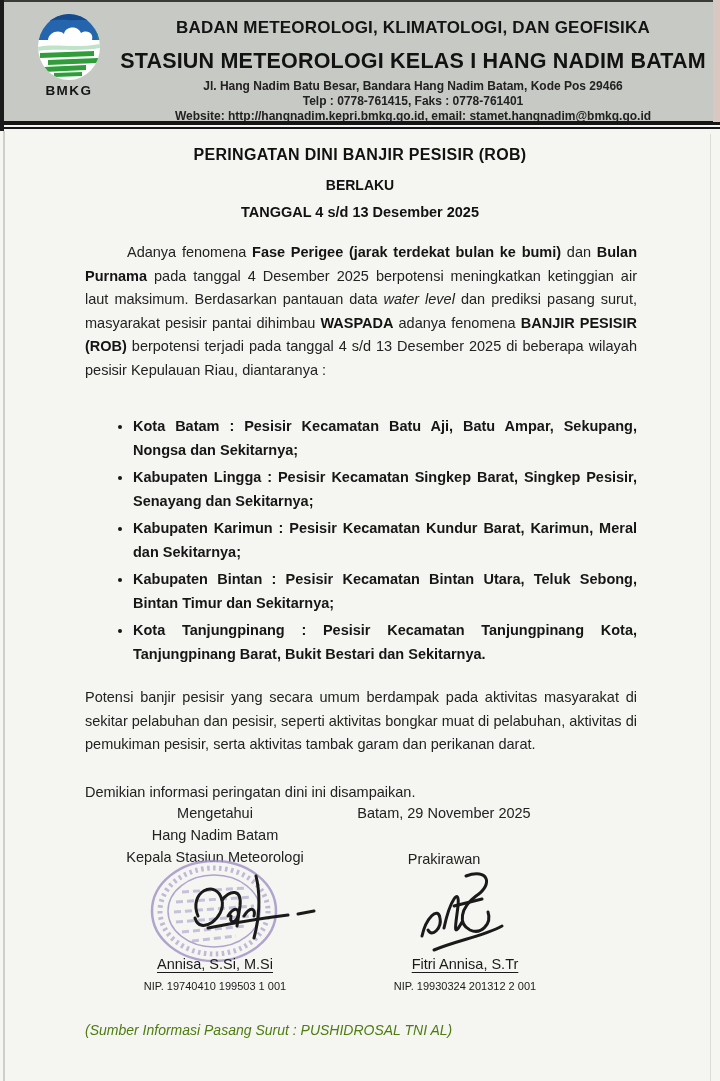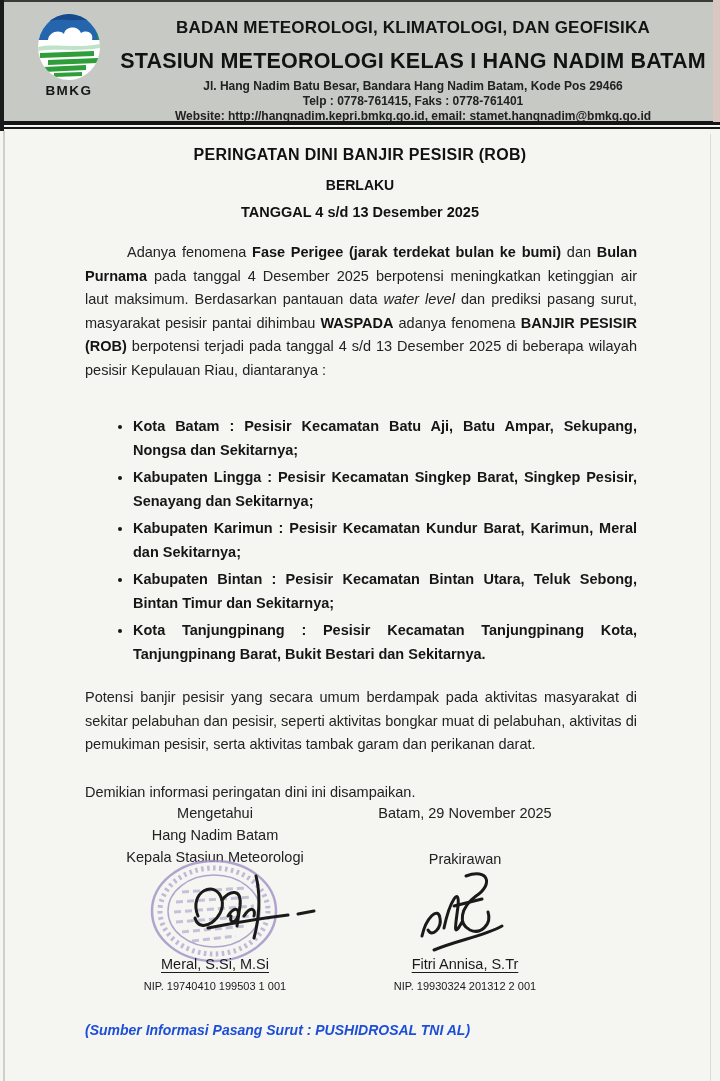--- a/index.html
+++ b/index.html
@@ -40,36 +40,36 @@
   .para1 { top:241px; text-indent:42px; }
   .para b { color:#141414; }
   .bullets { position:absolute; left:85px; width:552px; top:414px; list-style:disc; padding-left:48px; }
   .bullets li { font-size:14.5px; font-weight:bold; line-height:24px; text-align:justify;
                 margin-bottom:3px; color:#161616; }
   .para2 { top:686px; }
   .closing { top:781px; text-align:left; }
   
   .sig-head { position:absolute; width:220px; text-align:center; font-size:14.5px; line-height:22px; color:#222; }
   .sig-head.left  { left:105px; top:802px; }
-  .sig-head.right { left:355px; top:802px; }
+  .sig-head.right { left:334px; top:802px; }
   .sig-role { margin-top:24px; }
   .stamp { position:absolute; left:148px; top:858px; z-index:1; }
   .signature { position:absolute; z-index:2; }
   .signature.left  { left:168px; top:862px; }
   .signature.right { left:408px; top:866px; }
   .sig-name { position:absolute; width:240px; text-align:center; font-size:14.5px;
               text-decoration:underline; text-underline-offset:3px; color:#1a1a1a; z-index:3; }
   .sig-name.left  { left:95px;  top:956px; }
   .sig-name.right { left:345px; top:956px; }
   .sig-nip { position:absolute; width:260px; text-align:center; font-size:11px; color:#1a1a1a; z-index:3; }
   .sig-nip.left  { left:85px;  top:980px; }
   .sig-nip.right { left:335px; top:980px; }
   
   .source-note { position:absolute; left:85px; top:1022px; font-size:14px;
-                 font-weight:bold; font-style:italic; color:#1d4ed8; }
+                 font-weight:normal; font-style:italic; color:#4d7c0f; }
 </style>
 </head>
 <body>
 
 <div class="page">
 
   <div class="letterhead">
     <div class="logo">
       <svg width="62" height="66" viewBox="0 0 62 66">
         <defs>
@@ -166,21 +166,21 @@
       <g stroke="#1a1a1a" stroke-width="3" fill="none" stroke-linecap="round">
         <path d="M14,70 C18,52 30,40 32,52 C34,62 24,72 20,64"></path>
         <path d="M36,62 C42,34 52,20 50,40 C48,58 44,74 54,56"></path>
         <path d="M58,10 C80,2 86,18 68,30 C52,42 50,58 62,64 C73,69 84,58 80,46"></path>
         <path d="M46,40 L74,33"></path>
         <path d="M26,84 C50,74 76,70 94,60"></path>
       </g>
     </svg>
   </div>
 
-  <div class="sig-name left">Meral, S.Si, M.Si</div>
+  <div class="sig-name left">Annisa, S.Si, M.Si</div>
   <div class="sig-nip  left">NIP. 19740410 199503 1 001</div>
   <div class="sig-name right">Fitri Annisa, S.Tr</div>
   <div class="sig-nip  right">NIP. 19930324 201312 2 001</div>
 
   <div class="source-note">(Sumber Informasi Pasang Surut : PUSHIDROSAL TNI AL)</div>
 
   <div class="edge-top"></div>
   <div class="edge-left-dark"></div>
   <div class="edge-left-faint"></div>
   <div class="edge-right-head"></div>

